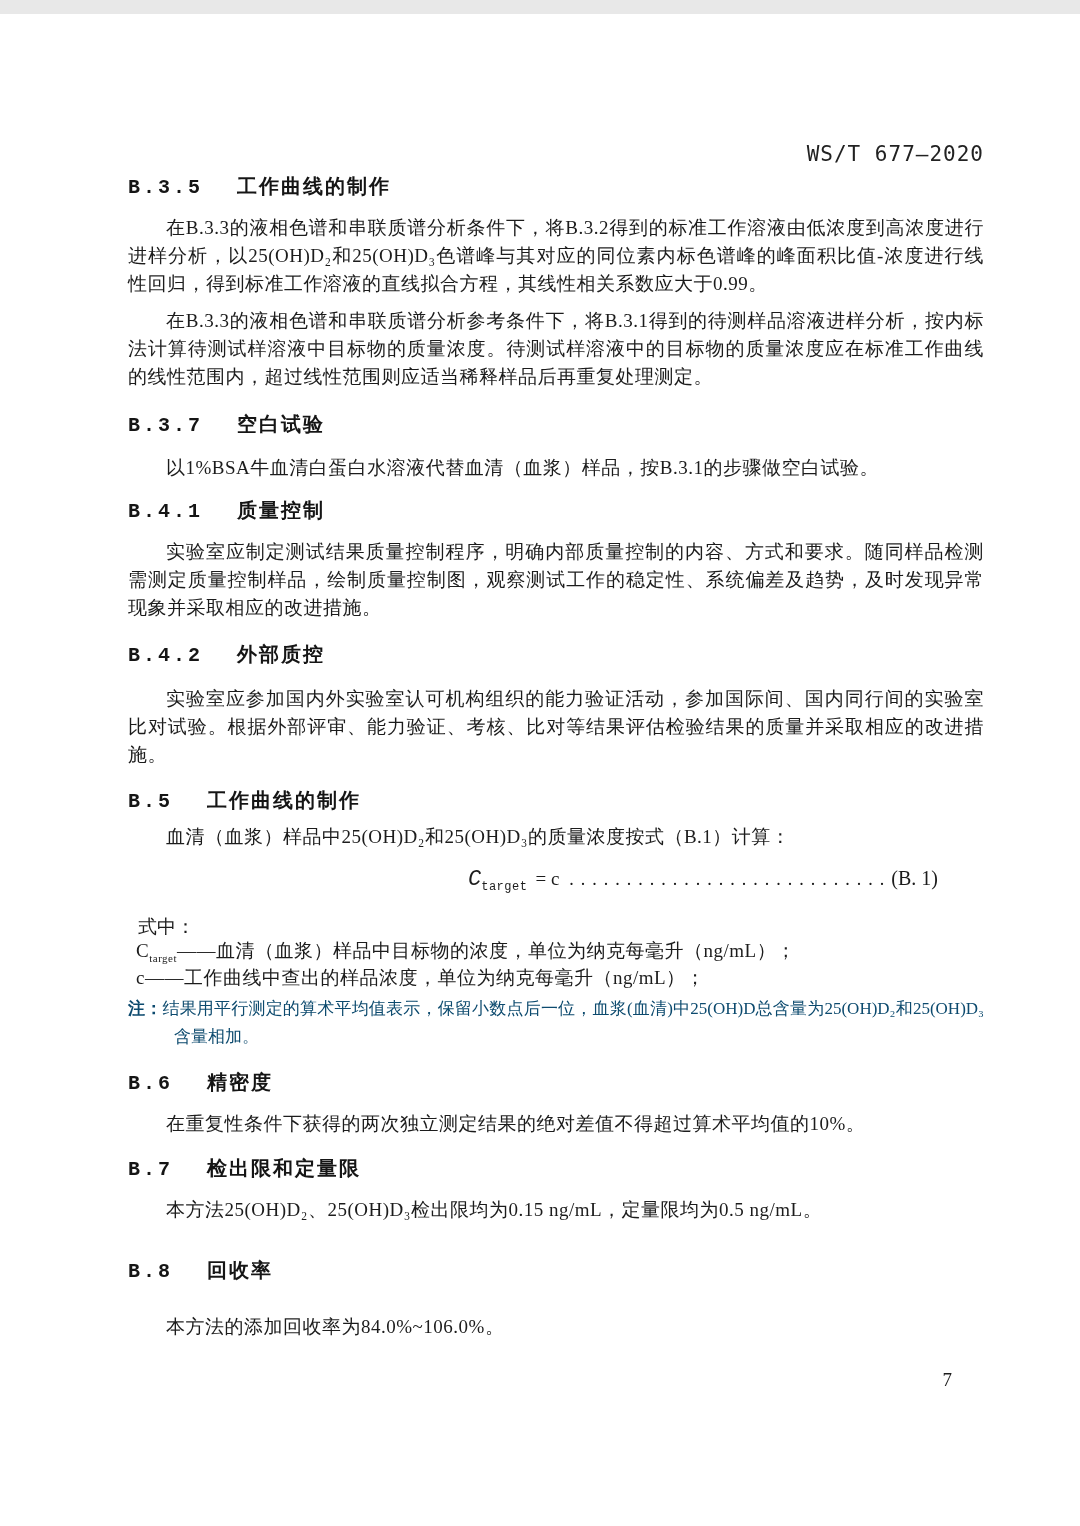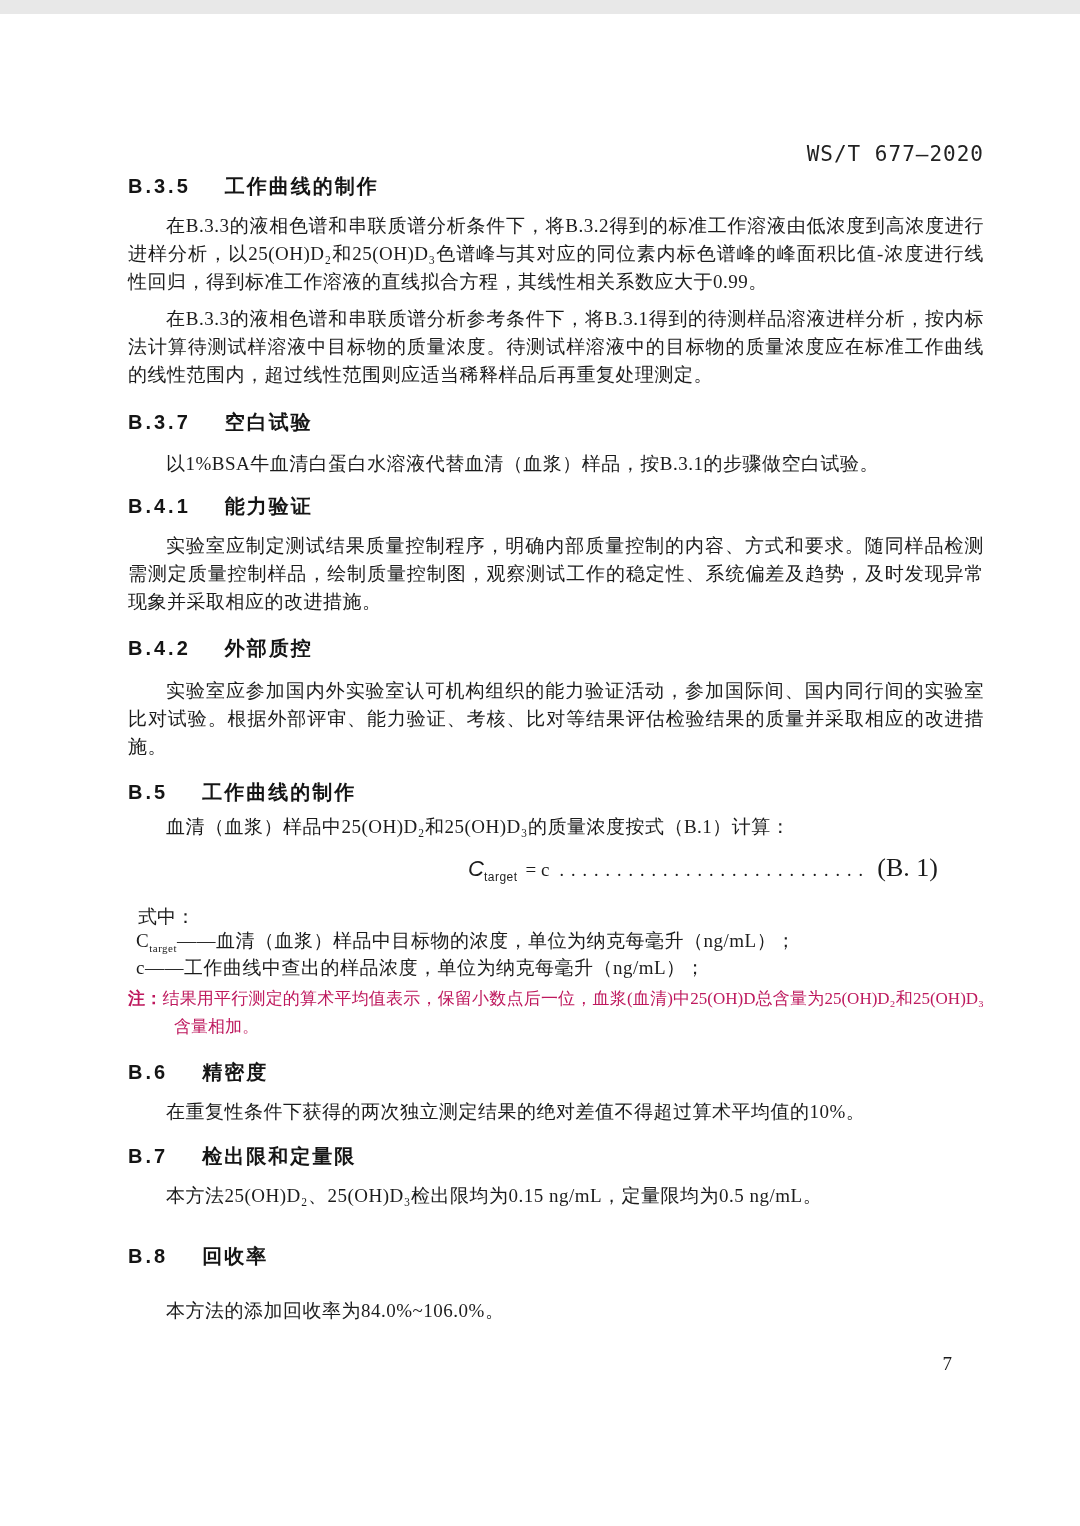--- a/index.html
+++ b/index.html
@@ -11,46 +11,46 @@
   }
   .header-row{text-align:right;height:24px;line-height:24px;}
   .std-code{
     font-family:"DejaVu Sans Mono","Liberation Mono",monospace;
     font-size:21px;letter-spacing:1px;color:#222;
   }
   .sec-heading{
     font-family:"Liberation Sans","DejaVu Sans",sans-serif;
     font-weight:bold;font-size:20px;line-height:28px;margin:0;color:#151515;
   }
-  .h-num{letter-spacing:3px;}
+  .h-num{letter-spacing:3px;font-family:Liberation Mono, monospace;}
   .h-title{margin-left:34px;letter-spacing:2px;}
   p.body{
     font-size:19px;line-height:28px;margin:0;text-align:justify;
     letter-spacing:0.5px;color:#1c1c1c;
   }
   p.indent{text-indent:2em;}
   .formula-row{
     display:flex;align-items:baseline;font-size:20px;line-height:30px;height:30px;
   }
-  .f-var{font-style:italic;font-family:Liberation Sans, sans-serif;font-size:22px;}
+  .f-var{font-style:italic;font-family:Liberation Mono, monospace;font-size:22px;}
   .f-var sub{font-style:normal;font-size:12px;letter-spacing:0.5px;}
   .f-eq{margin-left:8px;font-size:19px;}
   .f-dots{
     flex:1;overflow:hidden;white-space:nowrap;letter-spacing:7px;
     font-size:18px;margin-left:10px;color:#1c1c1c;
   }
-  .f-label{padding:0 46px 0 6px;font-size:26px;white-space:nowrap;font-family:Liberation Serif, serif;}
+  .f-label{padding:0 46px 0 6px;font-size:20px;white-space:nowrap;font-family:Liberation Serif, serif;}
   p.where-intro{font-size:19px;line-height:28px;margin:0;padding-left:10px;}
   p.where-item{
     font-size:19px;line-height:20px;margin:0;padding-left:8px;letter-spacing:0.5px;
   }
   p.where-item sub{font-size:11px;}
   p.note{
     font-size:17px;line-height:28px;margin:0;
-    padding-left:46px;text-indent:-46px;text-align:justify;color:#be185d;
+    padding-left:46px;text-indent:-46px;text-align:justify;color:#0c4a6e;
   }
   .note-label{font-family:"Liberation Sans",sans-serif;font-weight:bold;font-size:17px;}
   .footer-row{text-align:right;padding-right:32px;font-size:19px;line-height:28px;}
 </style>
 </head>
 <body>
 
 <div class="page">
 
   <div class="header-row">
@@ -64,21 +64,21 @@
 
   <p class="body indent" style="margin-top:9px">在B.3.3的液相色谱和串联质谱分析参考条件下，将B.3.1得到的待测样品溶液进样分析，按内标法计算待测试样溶液中目标物的质量浓度。待测试样溶液中的目标物的质量浓度应在标准工作曲线的线性范围内，超过线性范围则应适当稀释样品后再重复处理测定。</p>
 
   <h3 class="sec-heading" style="margin-top:19px">
     <span class="h-num">B.3.7</span><span class="h-title">空白试验</span>
   </h3>
   <p class="body indent" style="margin-top:14px">以1%BSA牛血清白蛋白水溶液代替血清（血浆）样品，按B.3.1的步骤做空白试验。</p>
 
 
   <h3 class="sec-heading" style="margin-top:14px">
-    <span class="h-num">B.4.1</span><span class="h-title">能力验证</span>
+    <span class="h-num">B.4.1</span><span class="h-title">质量控制</span>
   </h3>
   <p class="body indent" style="margin-top:12px">实验室应制定测试结果质量控制程序，明确内部质量控制的内容、方式和要求。随同样品检测需测定质量控制样品，绘制质量控制图，观察测试工作的稳定性、系统偏差及趋势，及时发现异常现象并采取相应的改进措施。</p>
 
   <h3 class="sec-heading" style="margin-top:18px">
     <span class="h-num">B.4.2</span><span class="h-title">外部质控</span>
   </h3>
   <p class="body indent" style="margin-top:15px">实验室应参加国内外实验室认可机构组织的能力验证活动，参加国际间、国内同行间的实验室比对试验。根据外部评审、能力验证、考核、比对等结果评估检验结果的质量并采取相应的改进措施。</p>
 
   <h3 class="sec-heading" style="margin-top:17px">
     <span class="h-num">B.5</span><span class="h-title">工作曲线的制作</span>

